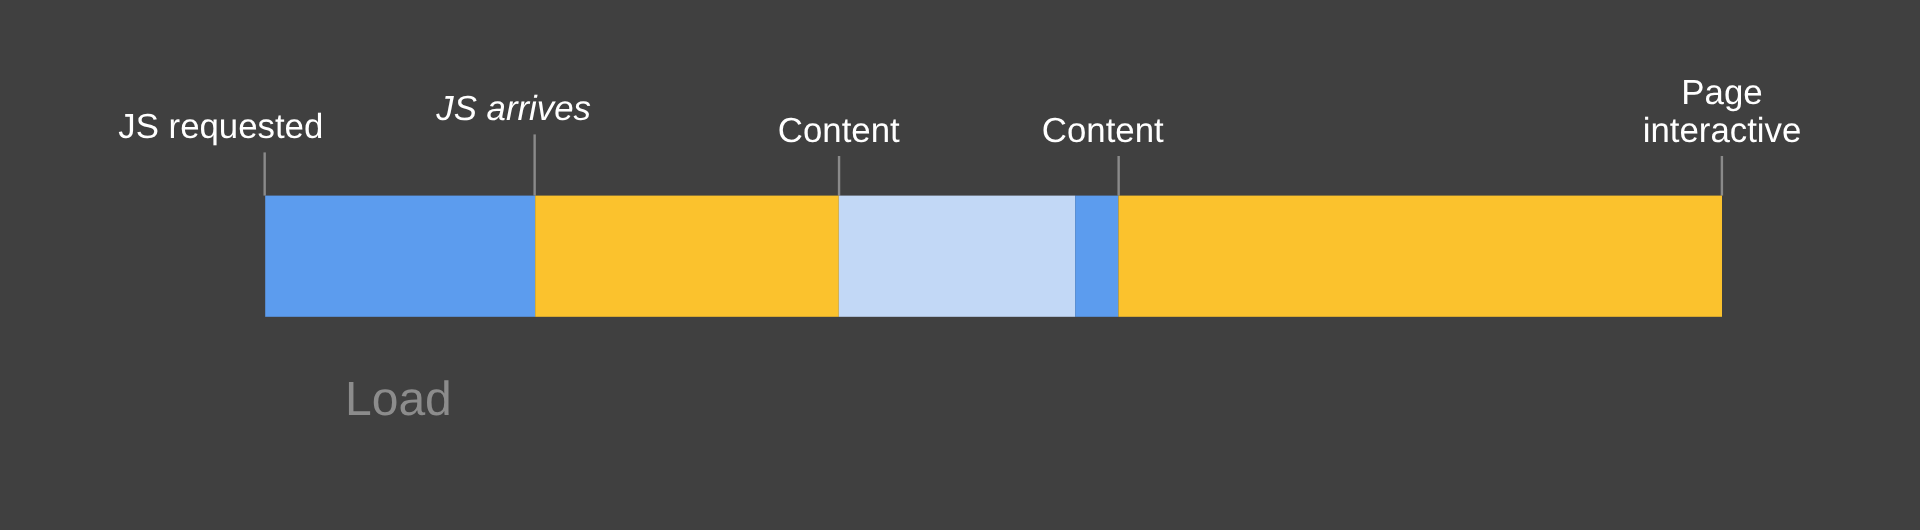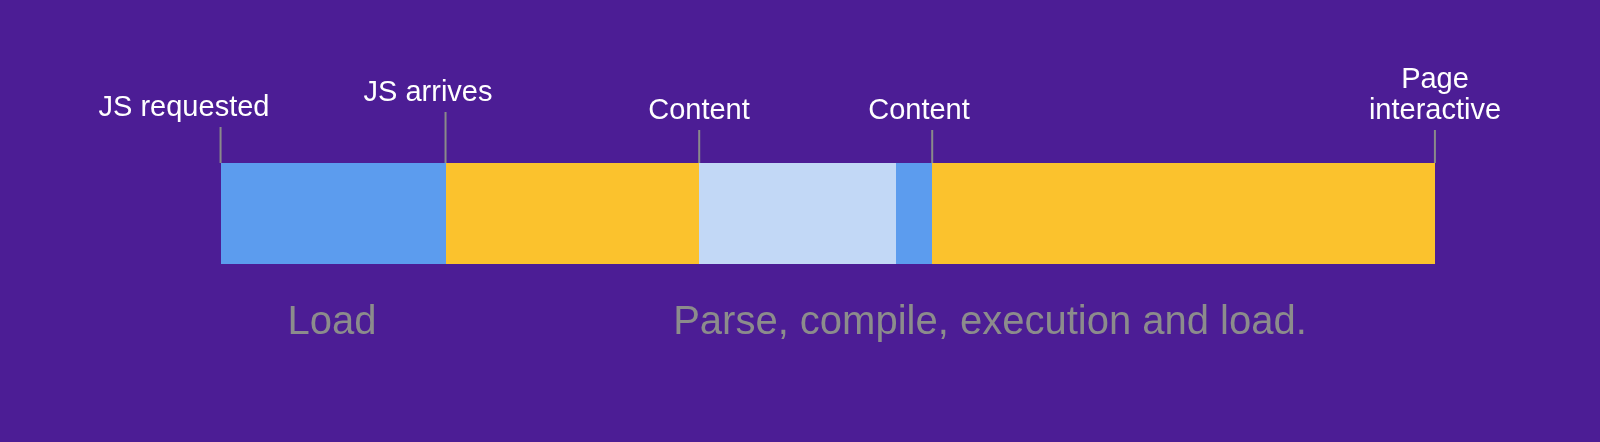--- a/index.html
+++ b/index.html
@@ -1,20 +1,20 @@
 <!DOCTYPE html>
 <html><head>
 <meta charset="utf-8">
 <style>
   html, body { margin: 0; padding: 0; background: #000; }
   .stage {
     position: relative;
     width: 1600px;
     height: 442px;
-    background: #4c1d95;
+    background: #404040;
     overflow: hidden;
     font-family: "Liberation Sans", sans-serif;
   }
 
   
   .bar {
     position: absolute;
     left: 221px;
     top: 163px;
     width: 1214px;
@@ -47,35 +47,35 @@
   .m-label span { display: block; }
   .m-label span:empty { display: none; }
   .tick {
     width: 2px;
     background: #8A8A8A;
     margin-top: 5px;
   }
   .milestone.m1 { left: 221px; }
   .milestone.m1 .m-label { transform: translateX(-37px); }
   .milestone.m1 .tick { height: 36px; }
-  .milestone.m2 { left: 446px; }
+  .milestone.m2 { left: 446px; font-style: italic; }
   .milestone.m2 .m-label { transform: translateX(-18px); }
   .milestone.m2 .tick { height: 51px; }
   .milestone.m3 { left: 699px; }
   .milestone.m3 .tick { height: 33px; }
   .milestone.m4 { left: 932px; }
   .milestone.m4 .m-label { transform: translateX(-13px); }
   .milestone.m4 .tick { height: 33px; }
   .milestone.m5 { left: 1435px; }
   .milestone.m5 .tick { height: 33px; }
 
   
   .caption {
     position: absolute;
-    top: 296px;
+    top: 309px;
     transform: translateX(-50%);
     color: #8C8C8C;
     font-size: 40px;
     line-height: 48px;
     white-space: nowrap;
   }
   .caption.load  { left: 332px; }
   .caption.parse { left: 990px; }
 </style>
 </head>
@@ -123,15 +123,14 @@
 
   <div class="bar">
     <div class="seg s1" style="background: rgb(92, 156, 238);"></div>
     <div class="seg s2" style="background: rgb(251, 194, 45);"></div>
     <div class="seg s3" style="background: rgb(194, 216, 246);"></div>
     <div class="seg s4" style="background: rgb(92, 156, 238);"></div>
     <div class="seg s5" style="background: rgb(251, 194, 45);"></div>
   </div>
 
   <div class="caption load">Load</div>
-  <div class="caption parse">Parse, compile, execution and load.</div>
 
 </div>
 
 </body></html>

